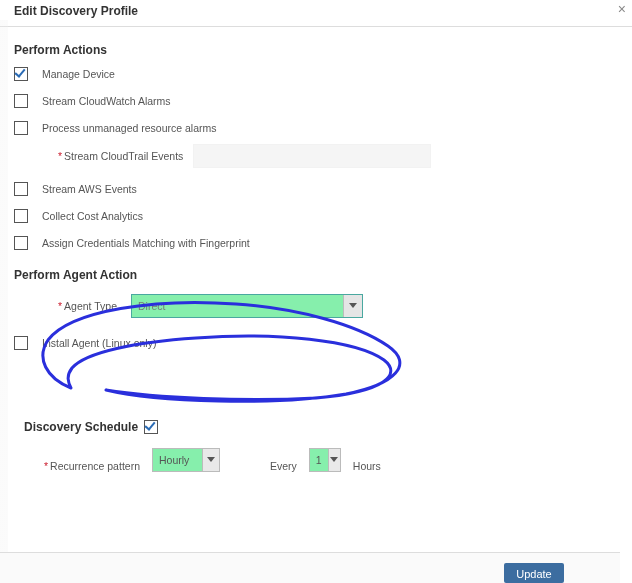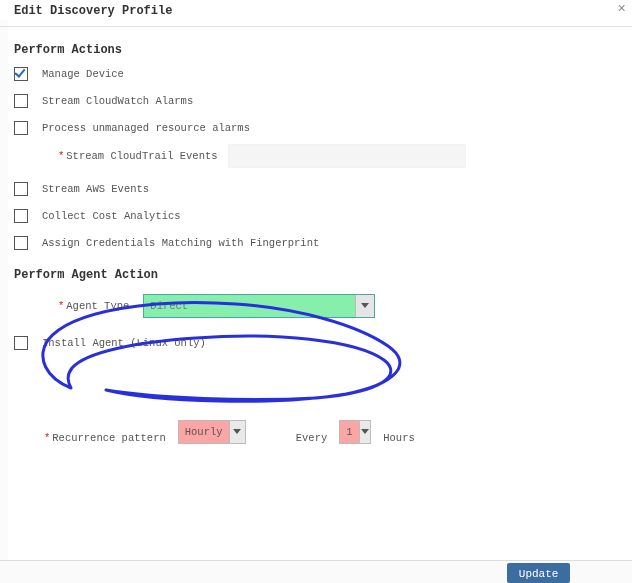--- a/index.html
+++ b/index.html
@@ -9,21 +9,20 @@
     font-size: 11px;
     color: #333;
     background: #fff;
   }
   .page {
     width: 632px;
     height: 583px;
     position: relative;
     overflow: hidden;
     background: #fff;
-    font-family: Liberation Mono, monospace;
   }
   .header {
     padding: 4px 14px 8px 14px;
     border-bottom: 1px solid #ddd;
   }
   .header-title {
     font-size: 12px;
     font-weight: 700;
     color: #333;
   }
@@ -159,21 +158,21 @@
   }
   .inline-label {
     color: #555;
     font-size: 10.5px;
   }
   .dd2 {
     display: flex;
     align-items: stretch;
     border: 1px solid #bbb;
     height: 22px;
-    background: #fca5a5;
+    background: #86efac;
   }
   .dd2 .dd-text {
     flex: 1;
     padding: 0 6px;
     display: flex;
     align-items: center;
     color: #555;
     font-size: 10.5px;
   }
   .dd2 .dd-caret {
@@ -182,29 +181,29 @@
     border-left: 1px solid #bbb;
     display: flex;
     align-items: center;
     justify-content: center;
   }
   .dd-rec { width: 66px; }
   .dd-num { width: 30px; }
   .footer {
     position: absolute;
     left: 0;
-    right: 0;
+    right: 12px;
     bottom: 0;
     border-top: 1px solid #ddd;
     background: #fafafa;
     height: 20px;
     display: flex;
     justify-content: flex-end;
     align-items: flex-start;
-    padding: 2px 8px 0 0;
+    padding: 10px 8px 0 0;
     gap: 14px;
   }
   .btn-primary {
     background: #3c6da0;
     color: #fff;
     padding: 4px 12px 2px;
     font-size: 11px;
     border-radius: 2px;
     line-height: 14px;
   }
@@ -291,20 +290,24 @@
         </span>
       </div>
 
       <div class="cb-row">
         <span class="cbox"></span>
         <span class="cb-label">Install Agent (Linux only)</span>
       </div>
     </div>
 
     <div class="schedule-section">
+      <div class="schedule-title-row">
+        <span class="schedule-title">Discovery Schedule</span>
+        <span class="cbox checked"></span>
+      </div>
       <div class="sched-row">
         <span class="inline-label"><span class="ast">*</span><span>Recurrence pattern</span></span>
         <span class="dd2 dd-rec">
           <span class="dd-text">Hourly</span>
           <span class="dd-caret">
             <svg width="8" height="6" viewBox="0 0 8 6">
                 <path d="M0 0 L8 0 L4 5 Z" fill="#555"></path>
               </svg>
           </span>
         </span>

